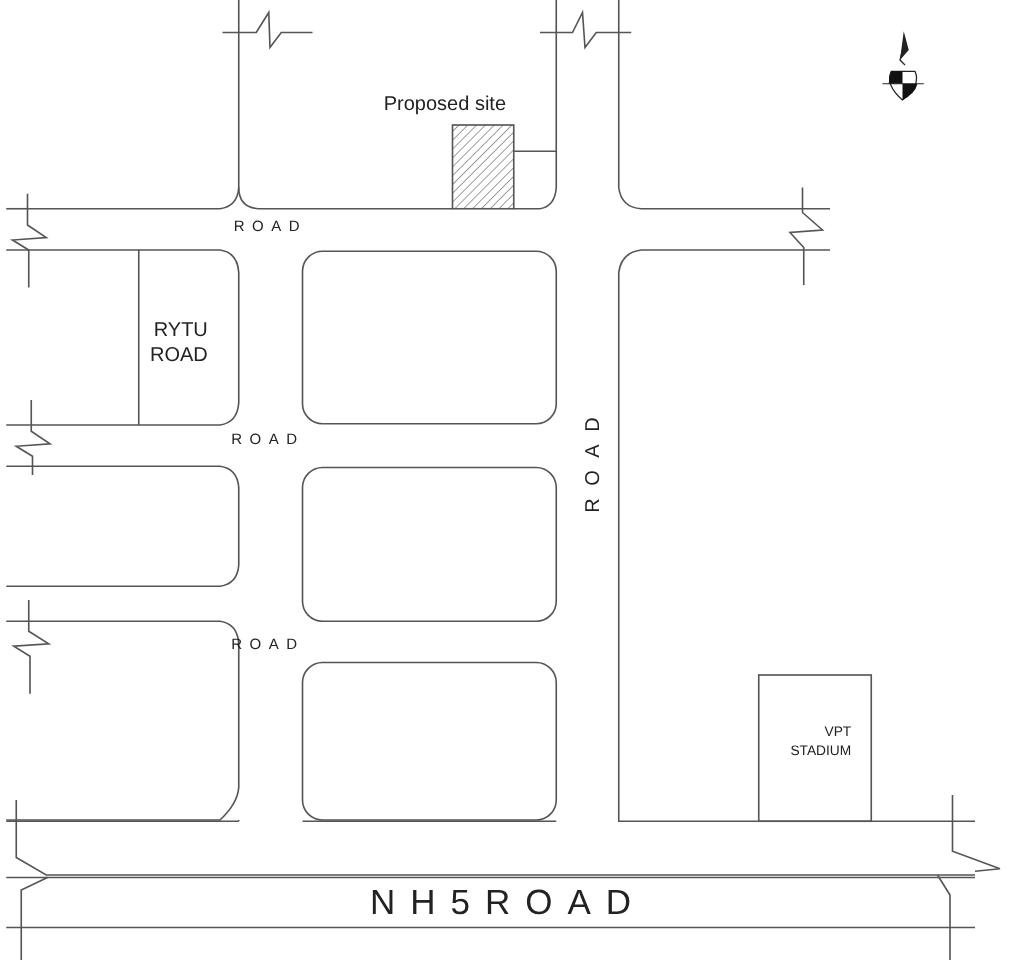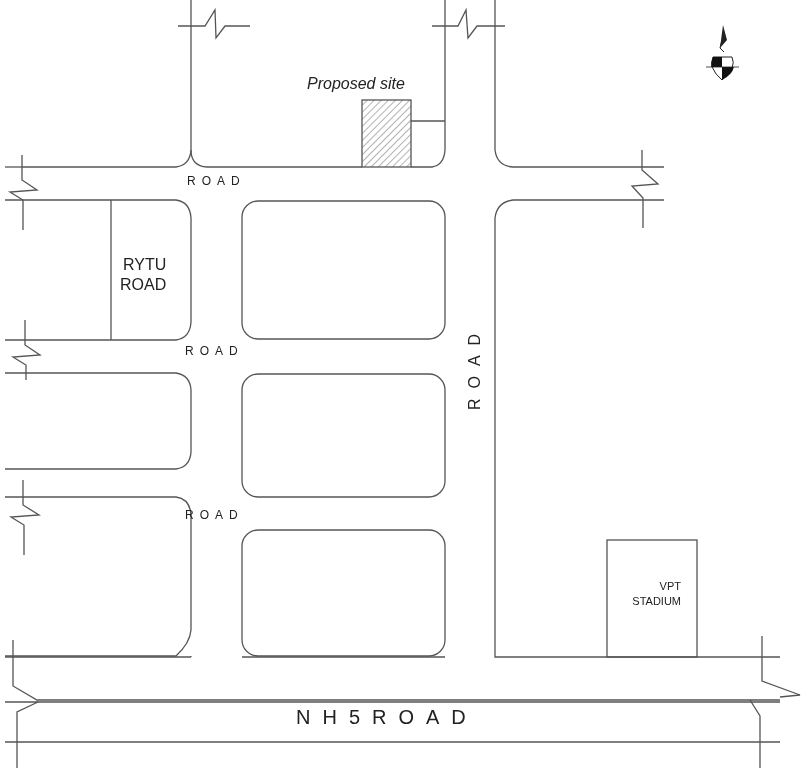--- a/index.html
+++ b/index.html
@@ -64,30 +64,30 @@
     <path d="M720,48 L723,25 L727,40 Z" fill="#222"></path>
     <path d="M722,40 L720,48 L724,52" stroke="#222" fill="none" stroke-width="1"></path>
     <path d="M713,57 H732 Q737,68 722,80 Q708,68 713,57 Z" fill="#fff" stroke="#222" stroke-width="1"></path>
     <path d="M713,57 H722 V67 H711 Q711,62 713,57 Z" fill="#111"></path>
     <path d="M722,67 H734 Q732,75 722,80 Z" fill="#111"></path>
     <path d="M706,67 H739" stroke="#222" stroke-width="0.8"></path>
   </g>
 </svg>
 
 
-<div class="lbl" style="left:307px;top:75px;font-size:16px;font-style:italic;">Proposed site</div>
+<div class="lbl" style="left:307px;top:75px;font-size:16px;">Proposed site</div>
 <div class="lbl road" style="left:187px;top:174px;">ROAD</div>
 <div class="lbl road" style="left:185px;top:344px;">ROAD</div>
 <div class="lbl road" style="left:185px;top:508px;">ROAD</div>
 <div class="lbl road" style="left:432px;top:358px;font-size:16px;letter-spacing:10px;transform:rotate(-90deg);">ROAD</div>
 
 <div class="lbl" style="left:120px;top:255px;font-size:16px;text-align:right;line-height:20px;">
   <div>RYTU</div>
   <div>ROAD</div>
 </div>
 
 <div class="lbl" style="left:623px;top:579px;font-size:11px;text-align:right;line-height:15px;width:58px;">
   <div>VPT</div>
   <div>STADIUM</div>
 </div>
 
-<div class="lbl" style="left:296px;top:706px;font-size:20px;letter-spacing:12px;">NH5ROAD</div>
+<div class="lbl" style="left:296px;top:706px;font-size:28px;letter-spacing:12px;">NH5ROAD</div>
 </div>
 
 </body></html>

